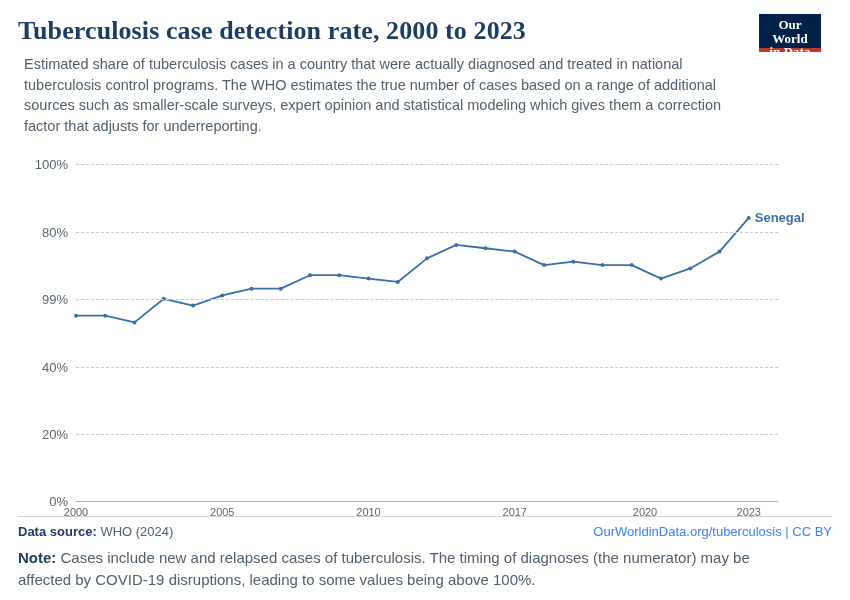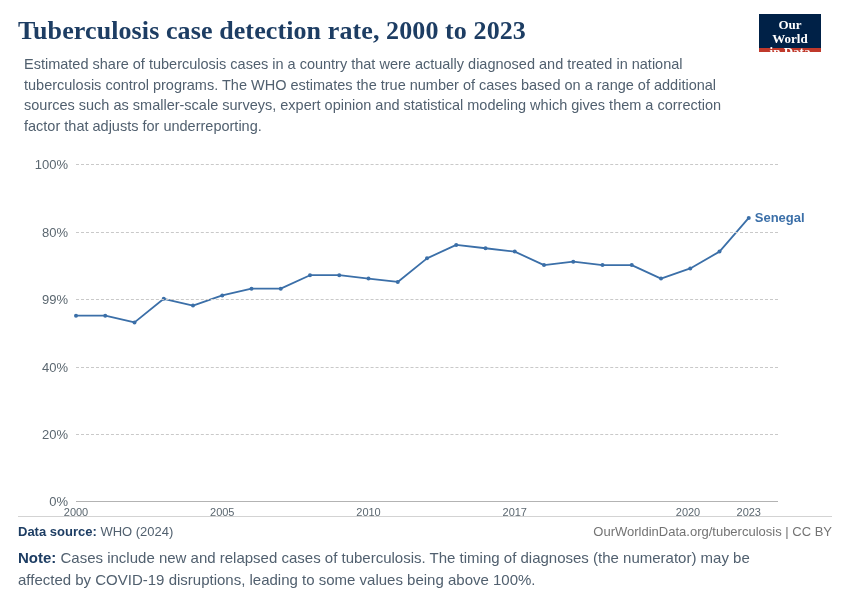--- a/index.html
+++ b/index.html
@@ -137,21 +137,21 @@
     justify-content: space-between;
     align-items: baseline;
     font-size: 13px;
     color: #51606f;
     text-align: center;
   }
   .footer-left strong {
     color: #1d3d63;
   }
   .footer-right {
-    color: #737373;
+    color: #3b82f6;
   }
   .footer-note {
     margin-top: 8px;
     font-size: 15px;
     line-height: 1.42;
     color: #51606f;
     max-width: 760px;
   }
   .footer-note strong {
     color: #1d3d63;
@@ -213,21 +213,21 @@
         <div class="ytick" style="top: 214.2px;">40%</div>
         <div class="ytick" style="top: 146.8px;">99%</div>
         <div class="ytick" style="top: 79.4px;">80%</div>
         <div class="ytick" style="top: 12px;">100%</div>
       </div>
     <div class="xaxis" id="xtick-holder">
         <div class="xtick" style="left: 0px;">2000</div>
         <div class="xtick" style="left: 146.25px;">2005</div>
         <div class="xtick" style="left: 292.5px;">2010</div>
         <div class="xtick" style="left: 438.75px;">2017</div>
-        <div class="xtick" style="left: 612px; text-align: center;">2020</div>
+        <div class="xtick" style="left: 569px; text-align: center;">2020</div>
         <div class="xtick" style="left: 672.75px;">2023</div>
       </div>
   <div class="series-label" style="left: 736.75px; top: 57.92px; color: rgb(59, 111, 168);">Senegal</div>
     </div>
 
   <div class="footer">
     <div class="footer-rule"></div>
     <div class="footer-row">
       <div class="footer-left">
         <strong>Data source:</strong>

